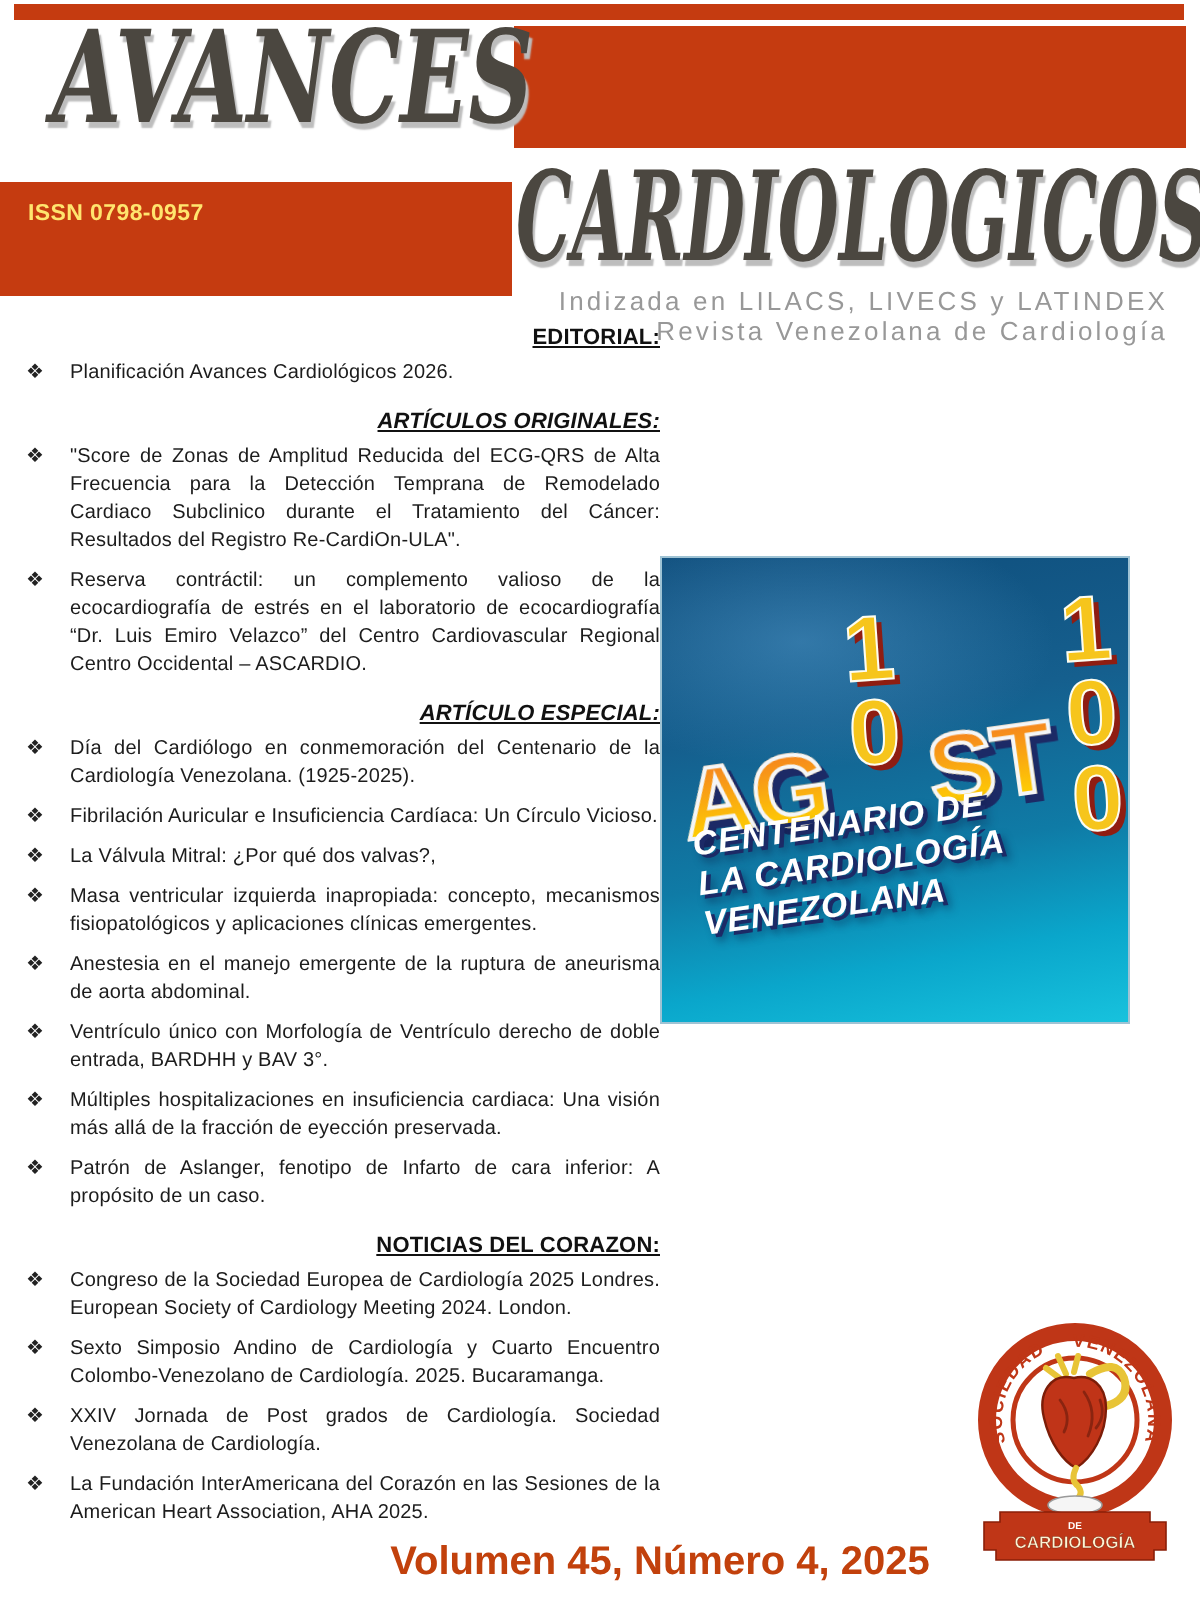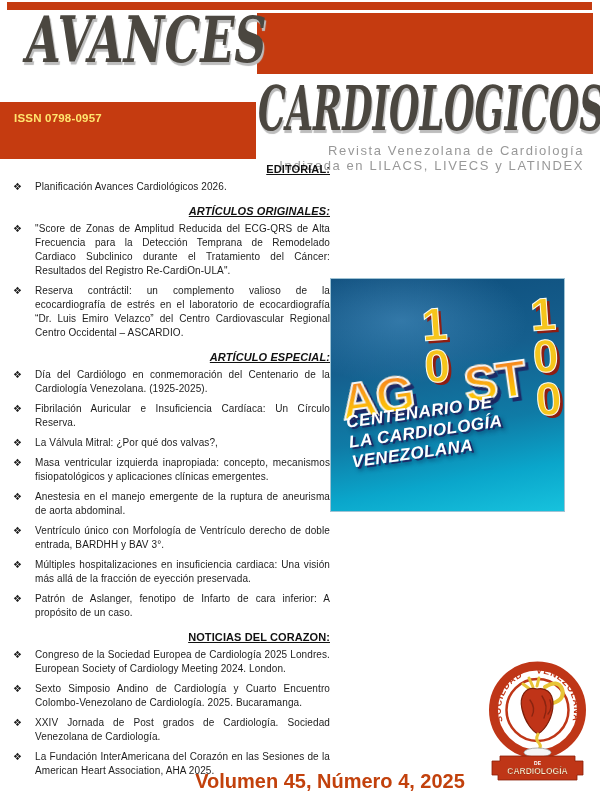--- a/index.html
+++ b/index.html
@@ -11,21 +11,21 @@
   
   .topbar { position:absolute; left:7px; top:2px; width:585px; height:8px; background:#c53b10; }
   .title {
     position:absolute; color:#4b4740; font-family:"DejaVu Serif", serif;
     font-weight:bold; font-style:italic; white-space:nowrap;
     text-shadow:2px 3px 1px #bdbdbd; transform-origin:left center; z-index:3;
   }
   .title-avances   { left:26px; top:2px;  font-size:64px; transform:scaleX(0.70); }
   .title-cardio    { left:258px; top:72px; font-size:62px; transform:scaleX(0.565); }
   .redblock-top  { position:absolute; left:257px; top:13px;  width:336px; height:61px; background:#c53b10; z-index:1; }
-  .redblock-left { position:absolute; left:0;     top:102px;  width:256px; height:57px; background:#c53b10; z-index:1;
+  .redblock-left { position:absolute; left:0;     top:91px;  width:256px; height:57px; background:#c53b10; z-index:1;
                    padding:9px 0 0 14px; }
   .issn-line { color:#ffe56e; font-weight:bold; font-size:11.5px; line-height:15px; letter-spacing:0.2px; }
   .subtitles { position:absolute; left:240px; top:143px; width:344px; text-align:right;
                color:#989898; font-size:13px; line-height:15px; letter-spacing:1.6px; }
   
   .toc { position:absolute; left:9px; top:163px; width:321px; color:#1c1c1c; }
   .toc-heading { font-size:11px; font-weight:bold; text-decoration:underline; color:#111;
                  margin:11px 0 5px 0; letter-spacing:0.1px;text-align:right; }
   .toc-heading.italic { font-style:italic; }
   .toc-section:first-child .toc-heading { margin-top:0; }
@@ -74,22 +74,22 @@
 <div class="page">
 
   <div class="topbar"></div>
   <div class="redblock-top"></div>
   <div class="redblock-left">
     <div class="issn-line">ISSN 0798-0957</div>
   </div>
   <div class="title title-avances">AVANCES</div>
   <div class="title title-cardio">CARDIOLOGICOS</div>
   <div class="subtitles">
+    <div>Indizada en LILACS, LIVECS y LATINDEX</div>
     <div>Revista Venezolana de Cardiología</div>
-    <div>Indizada en LILACS, LIVECS y LATINDEX</div>
   </div>
 
   <div class="toc">
     <section class="toc-section">
       <h2 class="toc-heading">EDITORIAL:</h2>
       <div class="toc-items">
     <div class="toc-item">
       <span class="bullet">❖</span>
       <span class="toc-item-text">Planificación Avances Cardiológicos 2026.</span>
     </div>
@@ -118,21 +118,21 @@
       <span class="bullet">❖</span>
       <span class="toc-item-text">Día del Cardiólogo en conmemoración del Centenario de la Cardiología Venezolana.  (1925-2025).</span>
     </div>
   </div>
     </section>
 
     <section class="toc-section">
       <div class="toc-items">
     <div class="toc-item">
       <span class="bullet">❖</span>
-      <span class="toc-item-text">Fibrilación Auricular e Insuficiencia Cardíaca: Un Círculo Reserva.</span>
+      <span class="toc-item-text">Fibrilación Auricular e Insuficiencia Cardíaca: Un Círculo Vicioso.</span>
     </div>
 
     <div class="toc-item">
       <span class="bullet">❖</span>
       <span class="toc-item-text">La Válvula Mitral: ¿Por qué dos valvas?,</span>
     </div>
 
     <div class="toc-item">
       <span class="bullet">❖</span>
       <span class="toc-item-text">Masa ventricular izquierda inapropiada: concepto, mecanismos fisiopatológicos y aplicaciones clínicas emergentes.</span>

